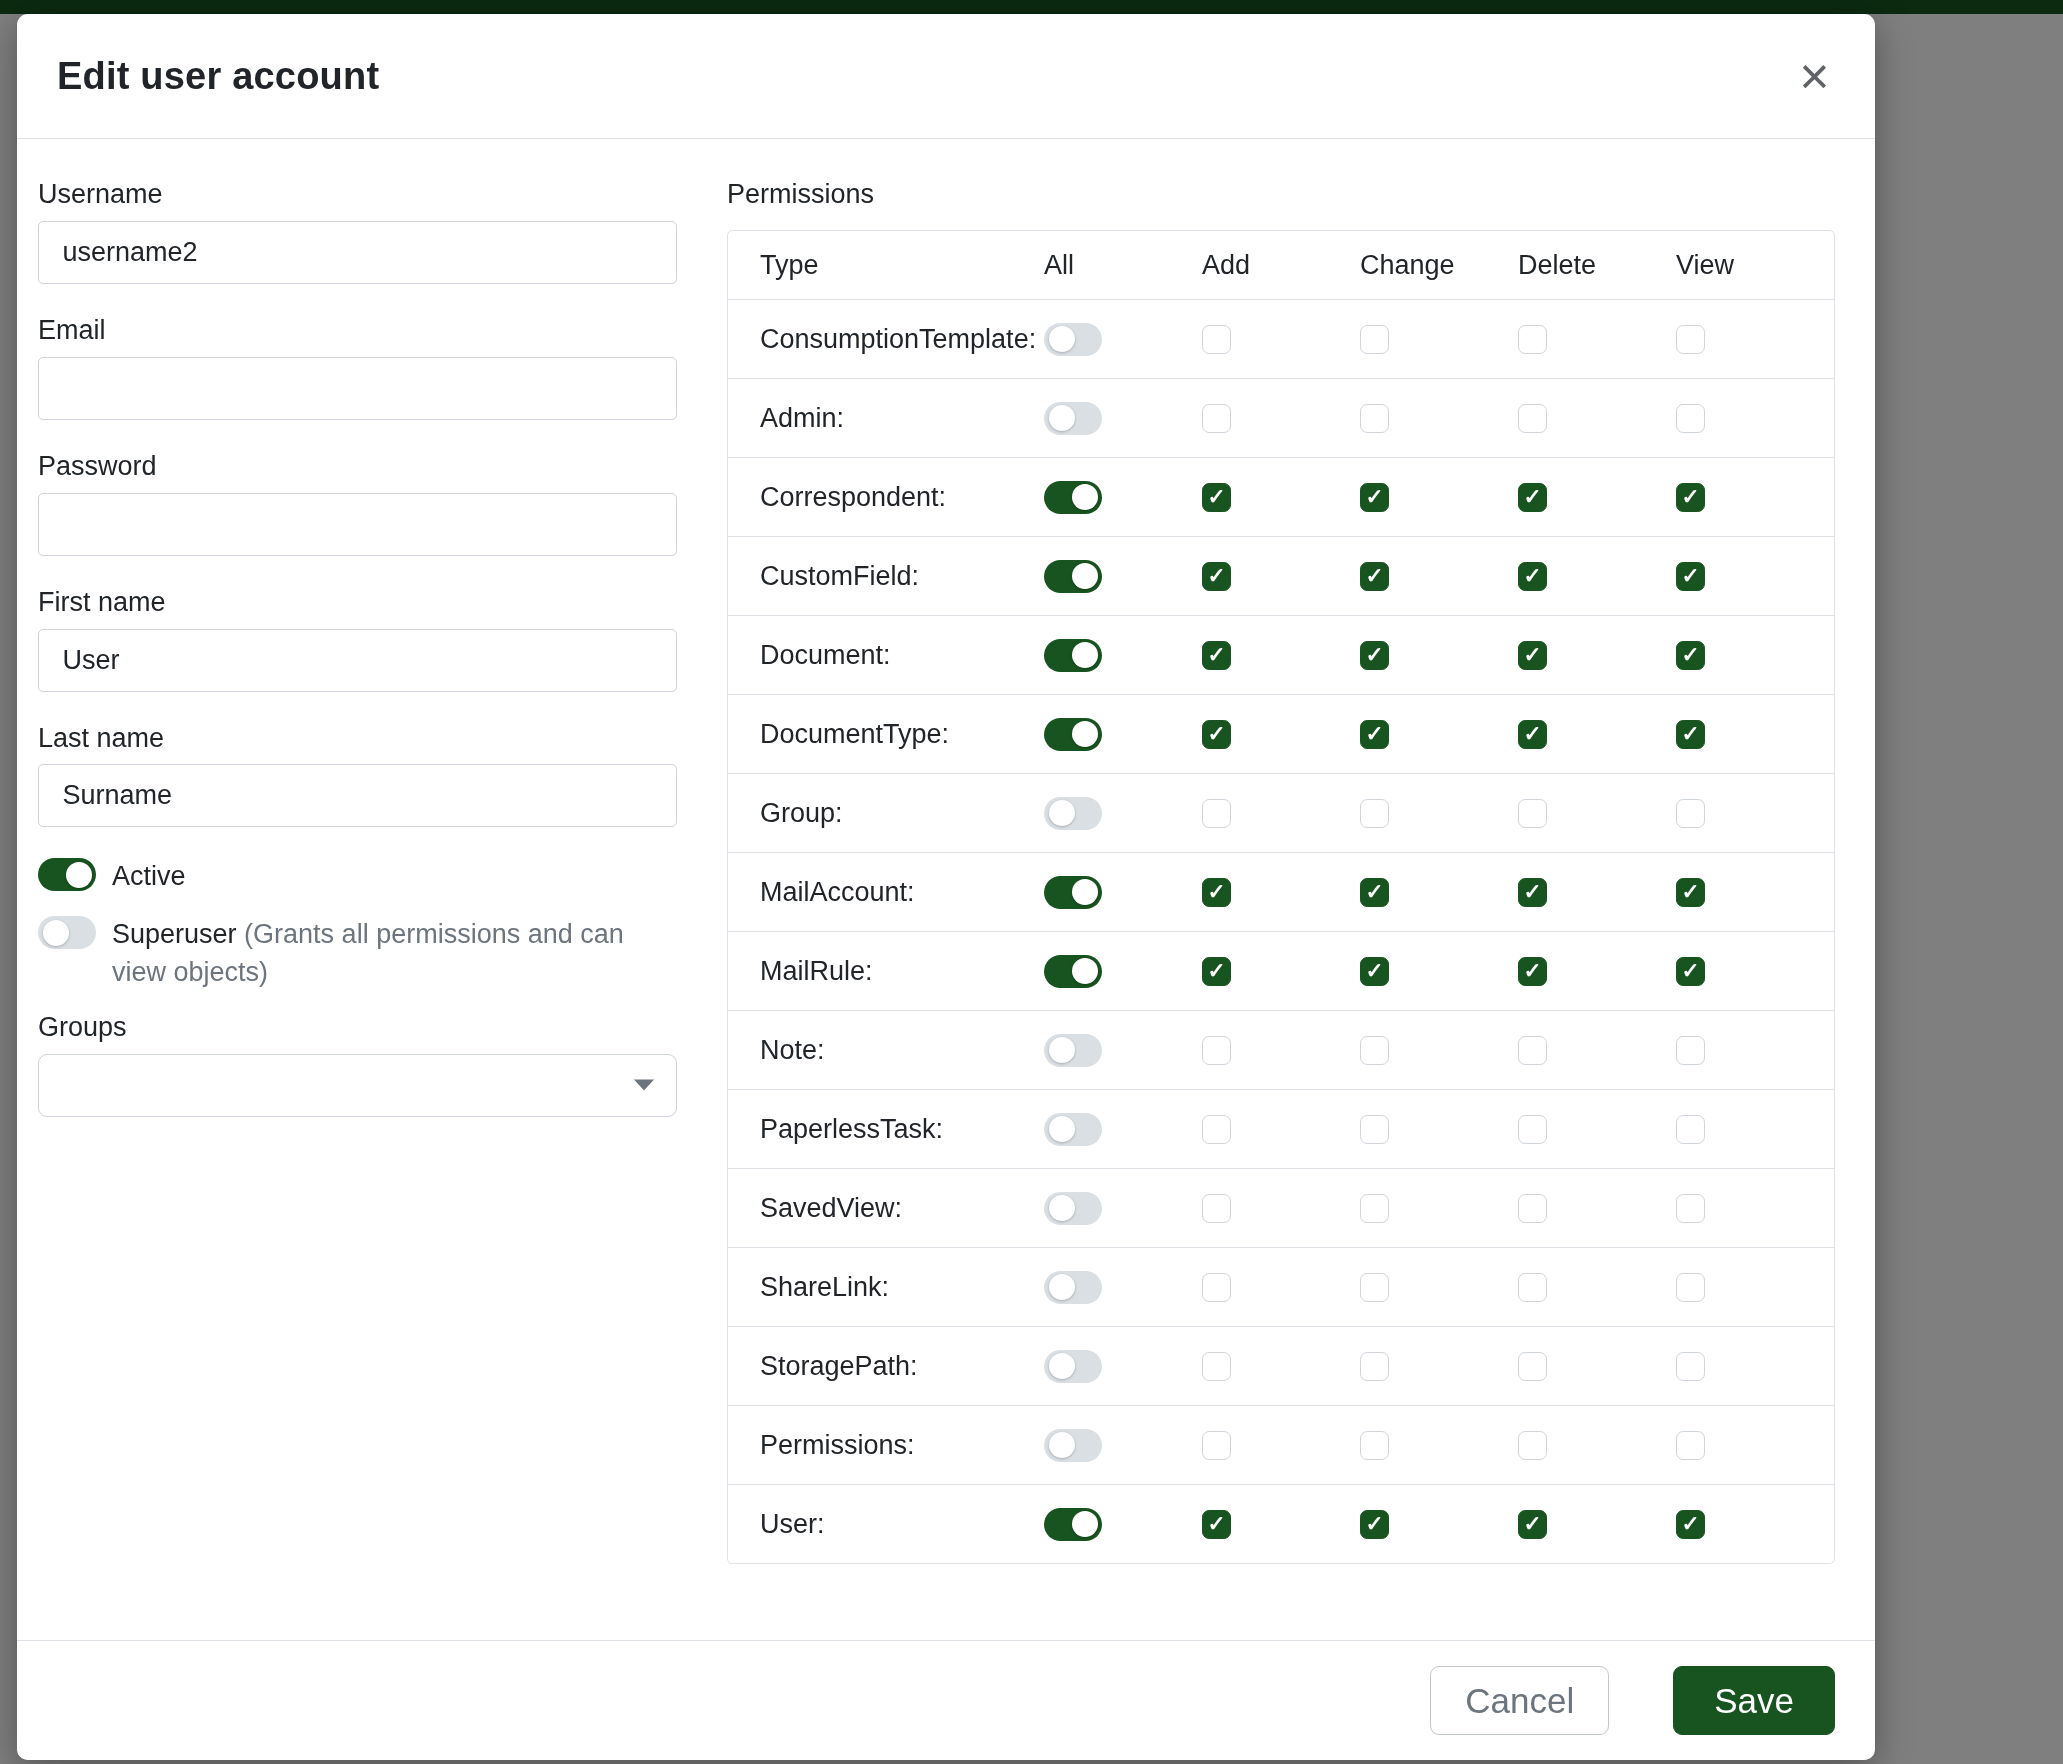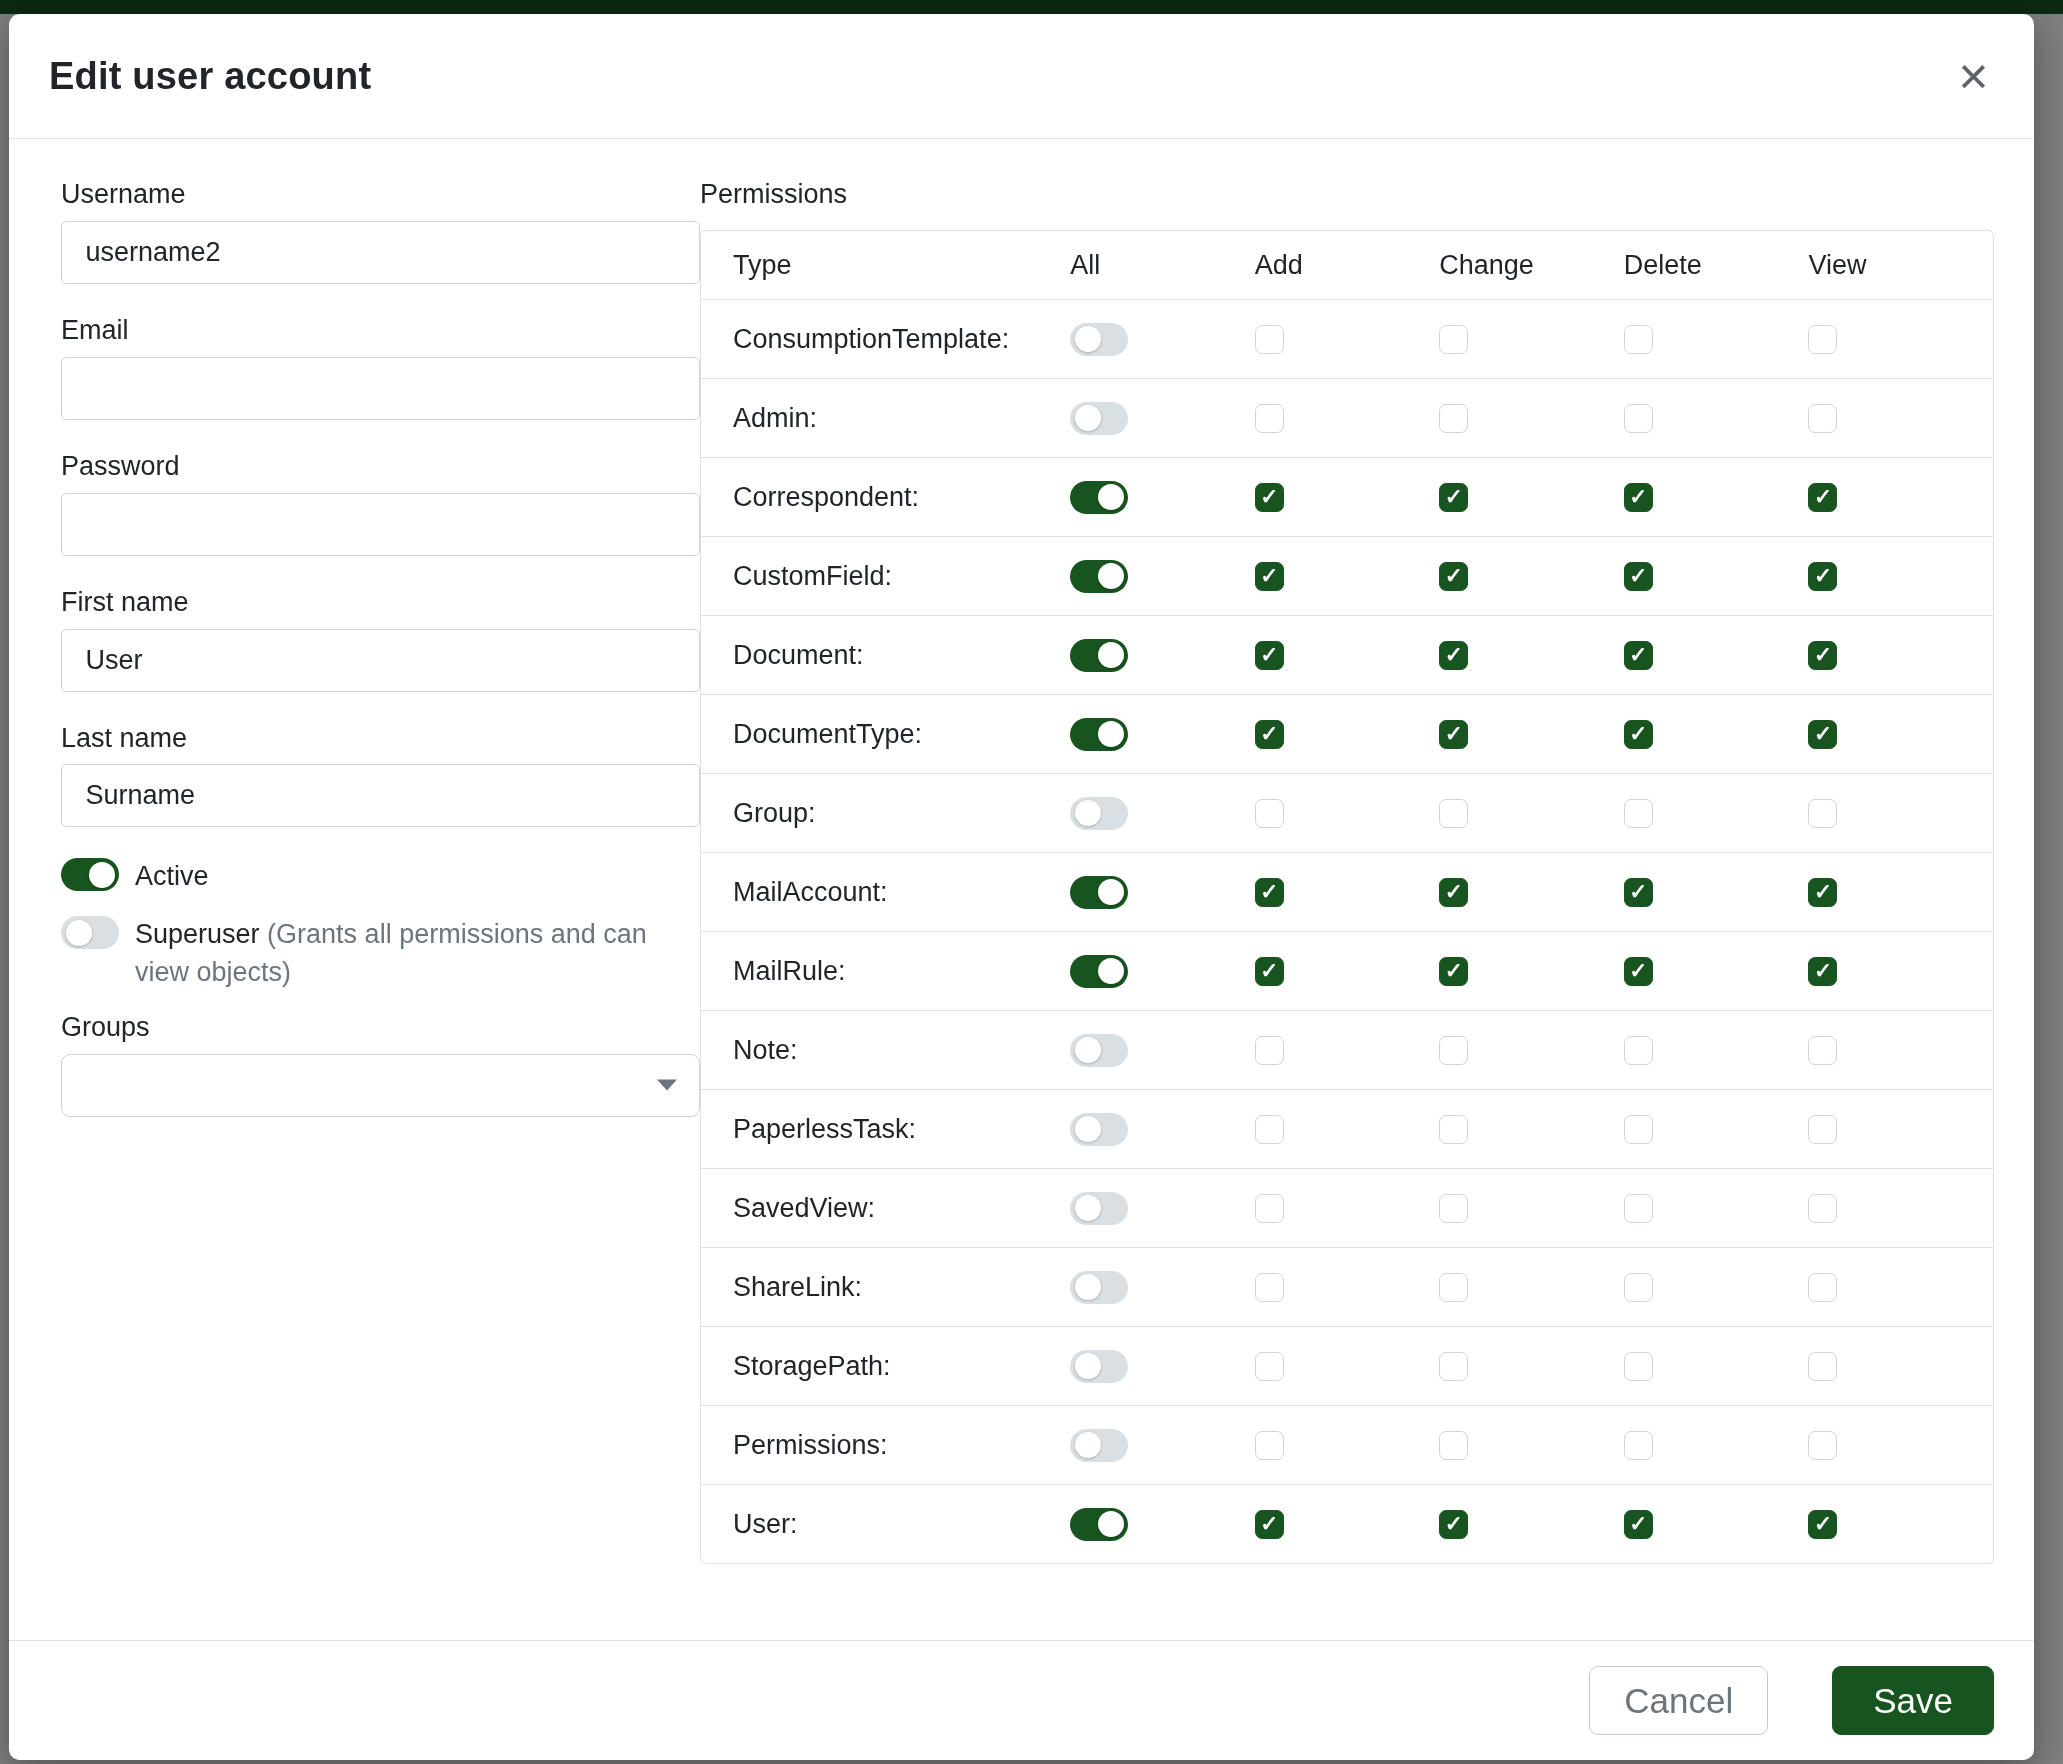--- a/index.html
+++ b/index.html
@@ -1,31 +1,31 @@
 <!DOCTYPE html>
 <html style="--accent: #17541f; --navbar: #0b2a10; --backdrop: #7f7f7f; --divider: #dee2e6; --input-border: #ced4da; --muted: #6c757d;font-size:14.4px"><head>
 <meta charset="utf-8">
 <style>
   * { margin:0; padding:0; box-sizing:border-box; }
   html,body { width:2063px; height:1764px; overflow:hidden;
     font-family:"Liberation Sans", sans-serif; }
   body { background:var(--backdrop,#7f7f7f); position:relative; }
   .navbar-strip { position:absolute; top:0; left:0; width:100%; height:14.4px;
     background:var(--navbar,#0b2a10); }
-  .modal { position:absolute; left:9px; top:14.4px; width:2025px; height:1746px;
+  .modal { position:absolute; left:17px; top:14.4px; width:1858px; height:1746px;
     background:#fff; border-radius:10.8px; display:flex; flex-direction:column;
     box-shadow:0 9px 36px rgba(0,0,0,.35); }
   
   .modal-header { display:flex; align-items:center; justify-content:space-between;
     padding:36px 40px; border-bottom:0.9px solid var(--divider,#dee2e6); }
   .modal-title { font-size:38px; font-weight:700; color:#212529; letter-spacing:0.2px; }
   .close-btn { background:none; border:none; font-size:52px; line-height:1;
     color:#5f6368; cursor:pointer; font-weight:300; padding:0 5.4px; }
   
-  .modal-body { flex:1; display:flex; padding:40px 40px 0 52px; overflow:hidden; }
+  .modal-body { flex:1; display:flex; padding:40px 40px 0 21px; gap:50px; overflow:hidden; }
   .left-col { width:639px; flex:0 0 639px; }
   .field-label { font-size:27px; color:#212529; margin-bottom:10.8px; }
   .text-input { width:100%; height:63px; border:1.8px solid var(--input-border,#ced4da);
     border-radius:5px; font-size:27px; color:#212529; padding:0 23.4px; outline:none;
     font-family:"Liberation Sans", sans-serif; background:#fff; }
   .field { margin-bottom:31px; }
   
   .toggle { display:inline-block; position:relative; width:58px; height:33px;
     border-radius:18px; background:#dadfe4; flex:0 0 58px; cursor:pointer;
     transition:none; vertical-align:middle; }

